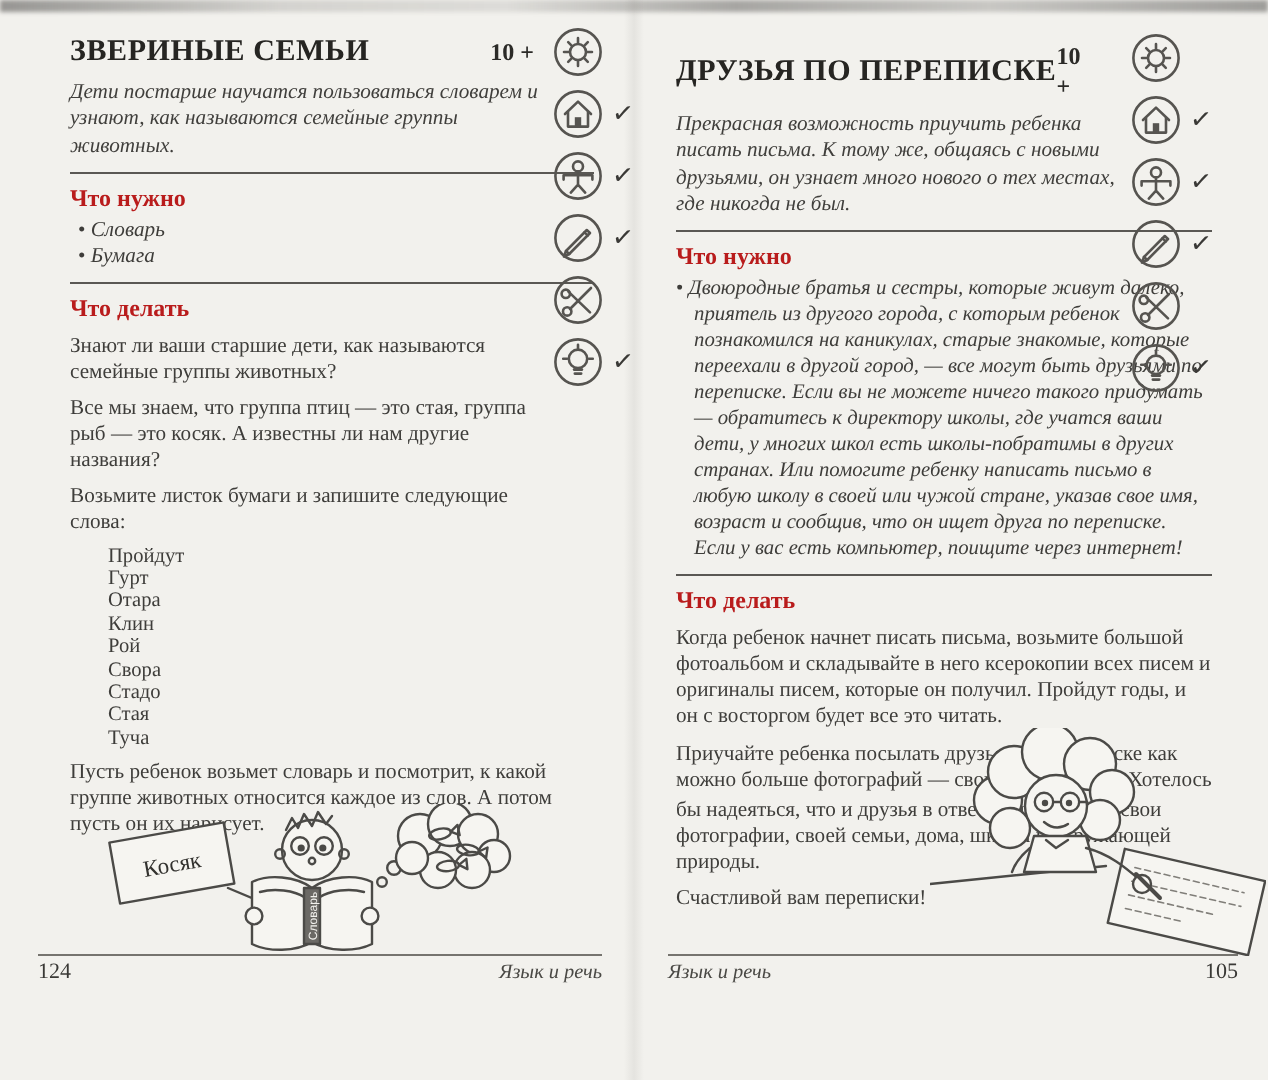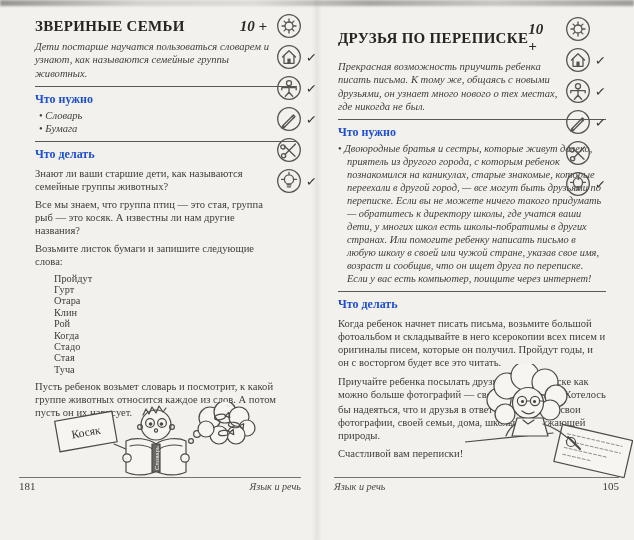--- a/index.html
+++ b/index.html
@@ -13,28 +13,28 @@
   .page{position:absolute;top:0;height:540px;width:317px;}
   #left-page{left:0;}
   #right-page{left:317px;}
   .content{position:relative;}
   #left-page .content{padding:18px 0 0 35px;width:248px;}
   #right-page .content{padding:21px 0 0 21px;width:272px;}
   .title-row{display:flex;align-items:center;}
   #left-page .title-row{width:232px;}
   #right-page .title-row{width:212px;}
   h1{font-size:15px;font-weight:bold;color:#262522;margin:0;letter-spacing:.3px;white-space:nowrap;}
-  .age{margin-left:auto;font-size:15px;font-weight:bold;color:#2b2a27;font-style:italic;}
+  .age{margin-left:auto;font-size:12px;font-weight:bold;color:#2b2a27;}
   .intro{font-style:italic;font-size:10.6px;line-height:13.3px;margin:5px 0 0 0;color:#403f3c;font-family:Liberation Serif, serif;}
   #left-page .intro{width:238px;}
   #right-page .intro{width:236px;}
   .rule{border:0;border-top:1.5px solid #5a5854;margin:6px 0 0 0;}
   #left-page .rule{width:262px;}
   #right-page .rule{width:268px;}
-  h2{font-size:12px;font-weight:bold;color:#1d4ed8;margin:5px 0 2px 0;}
+  h2{font-size:12px;font-weight:bold;color:#b91c1c;margin:5px 0 2px 0;}
   .need-item{font-style:italic;font-size:10.6px;line-height:13px;padding-left:4px;}
   .need-item::before{content:"• ";font-style:normal;}
   .hang{font-style:italic;font-size:10.4px;line-height:13px;width:256px;margin:2px 0 0 0;
         padding-left:9px;text-indent:-9px;}
   .hang::before{content:"• ";font-style:normal;}
   p.body{font-size:10.6px;line-height:13.1px;margin:5px 0 0 0;}
   #left-page p.body{width:246px;}
   #right-page p.body{width:268px;}
   .word-list{margin:4px 0 0 19px;font-size:10.3px;line-height:11.4px;}
   .word{display:block;}
@@ -84,21 +84,21 @@
       <h2>Что делать</h2>
       <p class="body">Знают ли ваши старшие дети, как называются семейные группы животных?</p>
       <p class="body">Все мы знаем, что группа птиц — это стая, группа рыб — это косяк. А известны ли нам другие названия?</p>
       <p class="body">Возьмите листок бумаги и запишите следующие слова:</p>
       <div class="word-list">
         <span class="word">Пройдут</span>
         <span class="word">Гурт</span>
         <span class="word">Отара</span>
         <span class="word">Клин</span>
         <span class="word">Рой</span>
-        <span class="word">Когда</span>
+        <span class="word">Свора</span>
         <span class="word">Стадо</span>
         <span class="word">Стая</span>
         <span class="word">Туча</span>
       </div>
       <p class="body">Пусть ребенок возьмет словарь и посмотрит, к какой группе животных относится каждое из слов. А потом пусть он их нарисует.</p>
     </div>
 
     <div class="rail">
       <div class="icon-row">
         <svg class="picto" viewBox="0 0 26 26">
@@ -194,21 +194,21 @@
         <g transform="rotate(-6 186 31)">
             <ellipse cx="186" cy="31" rx="5.5" ry="2.6"></ellipse>
             <path d="M191.5 31l4-2.6v5.2z"></path>
           </g>
       </g>
     </svg>
 
     <div class="footer">
       <hr class="footer-rule">
       <div class="footer-row">
-        <span class="pagenum">181</span>
+        <span class="pagenum">124</span>
         <span class="running">Язык и речь</span>
       </div>
     </div>
   </div>
 
   <div class="page" id="right-page">
     <div class="content">
       <div class="title-row">
         <h1>ДРУЗЬЯ ПО ПЕРЕПИСКЕ</h1>
         <span class="age">10 +</span>

